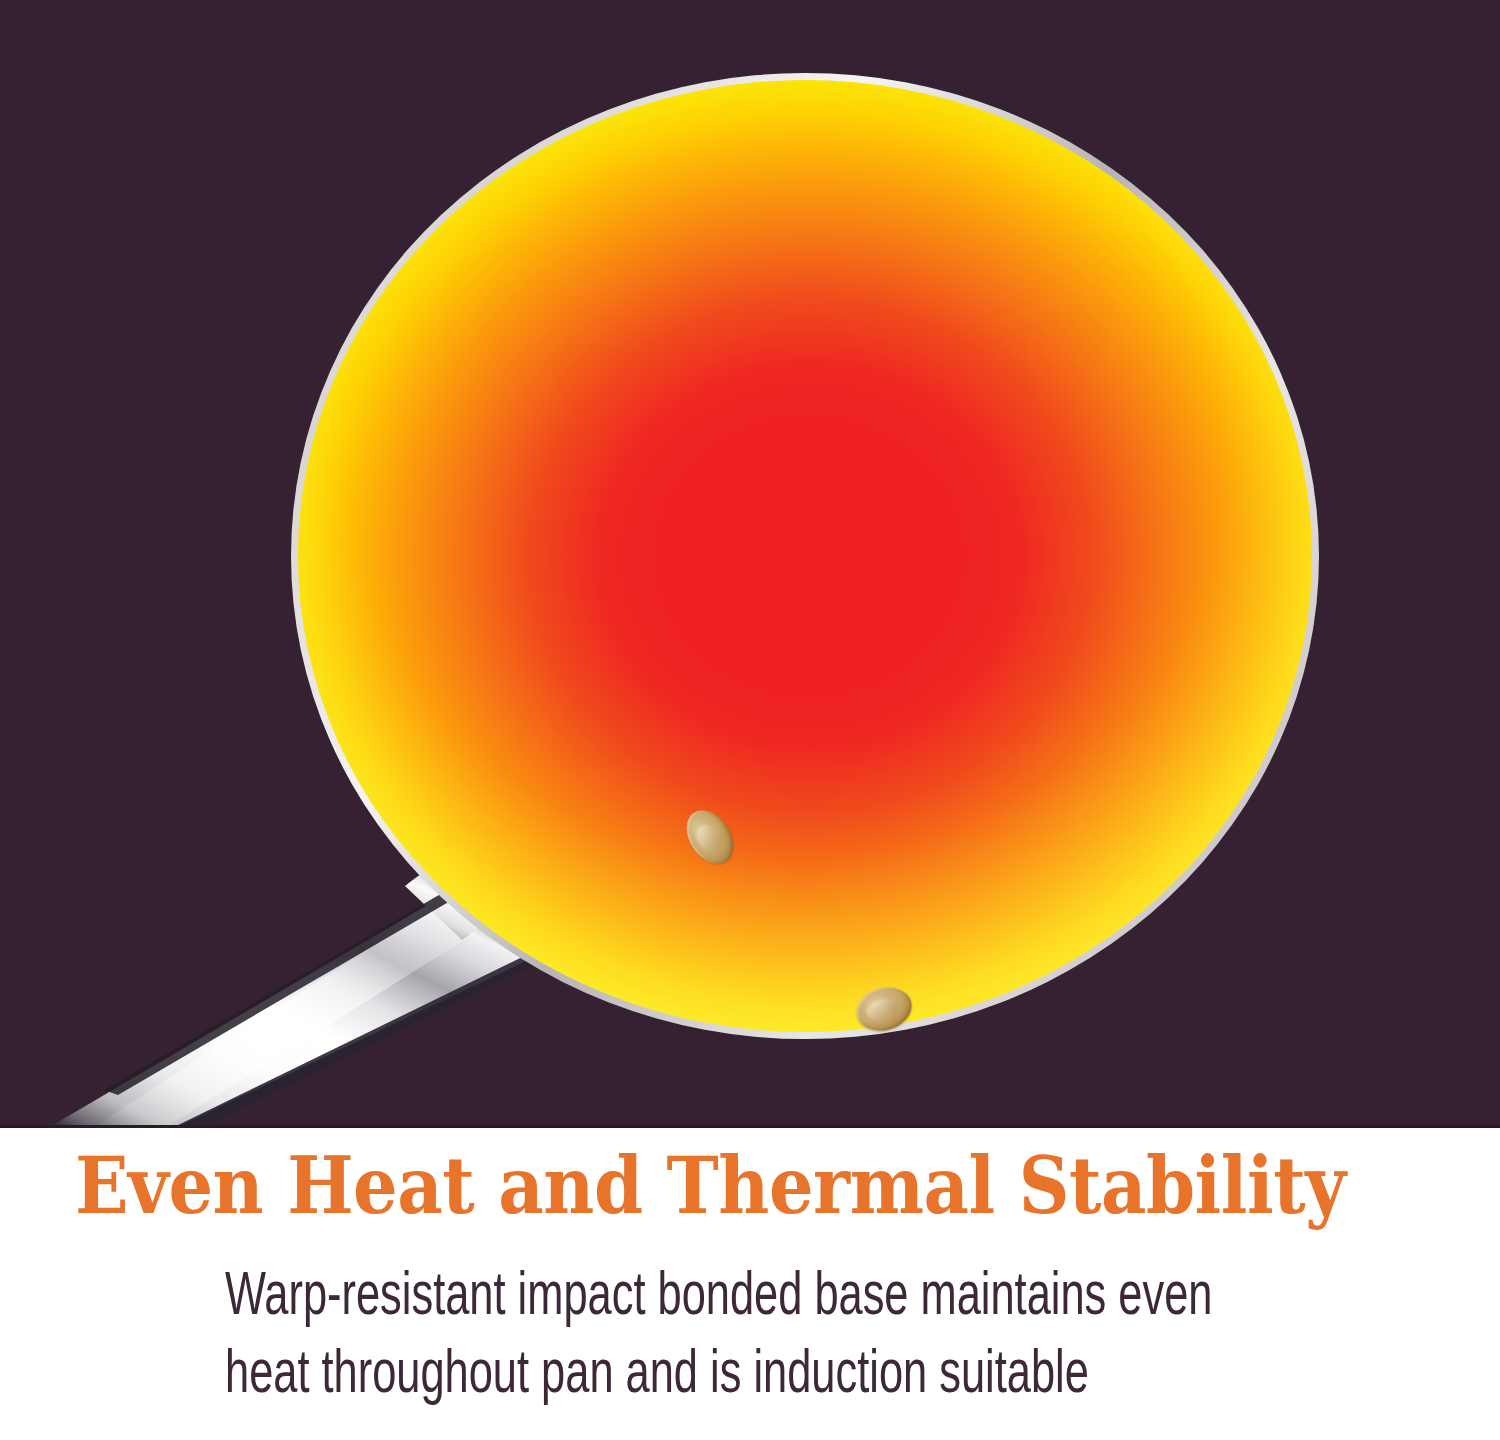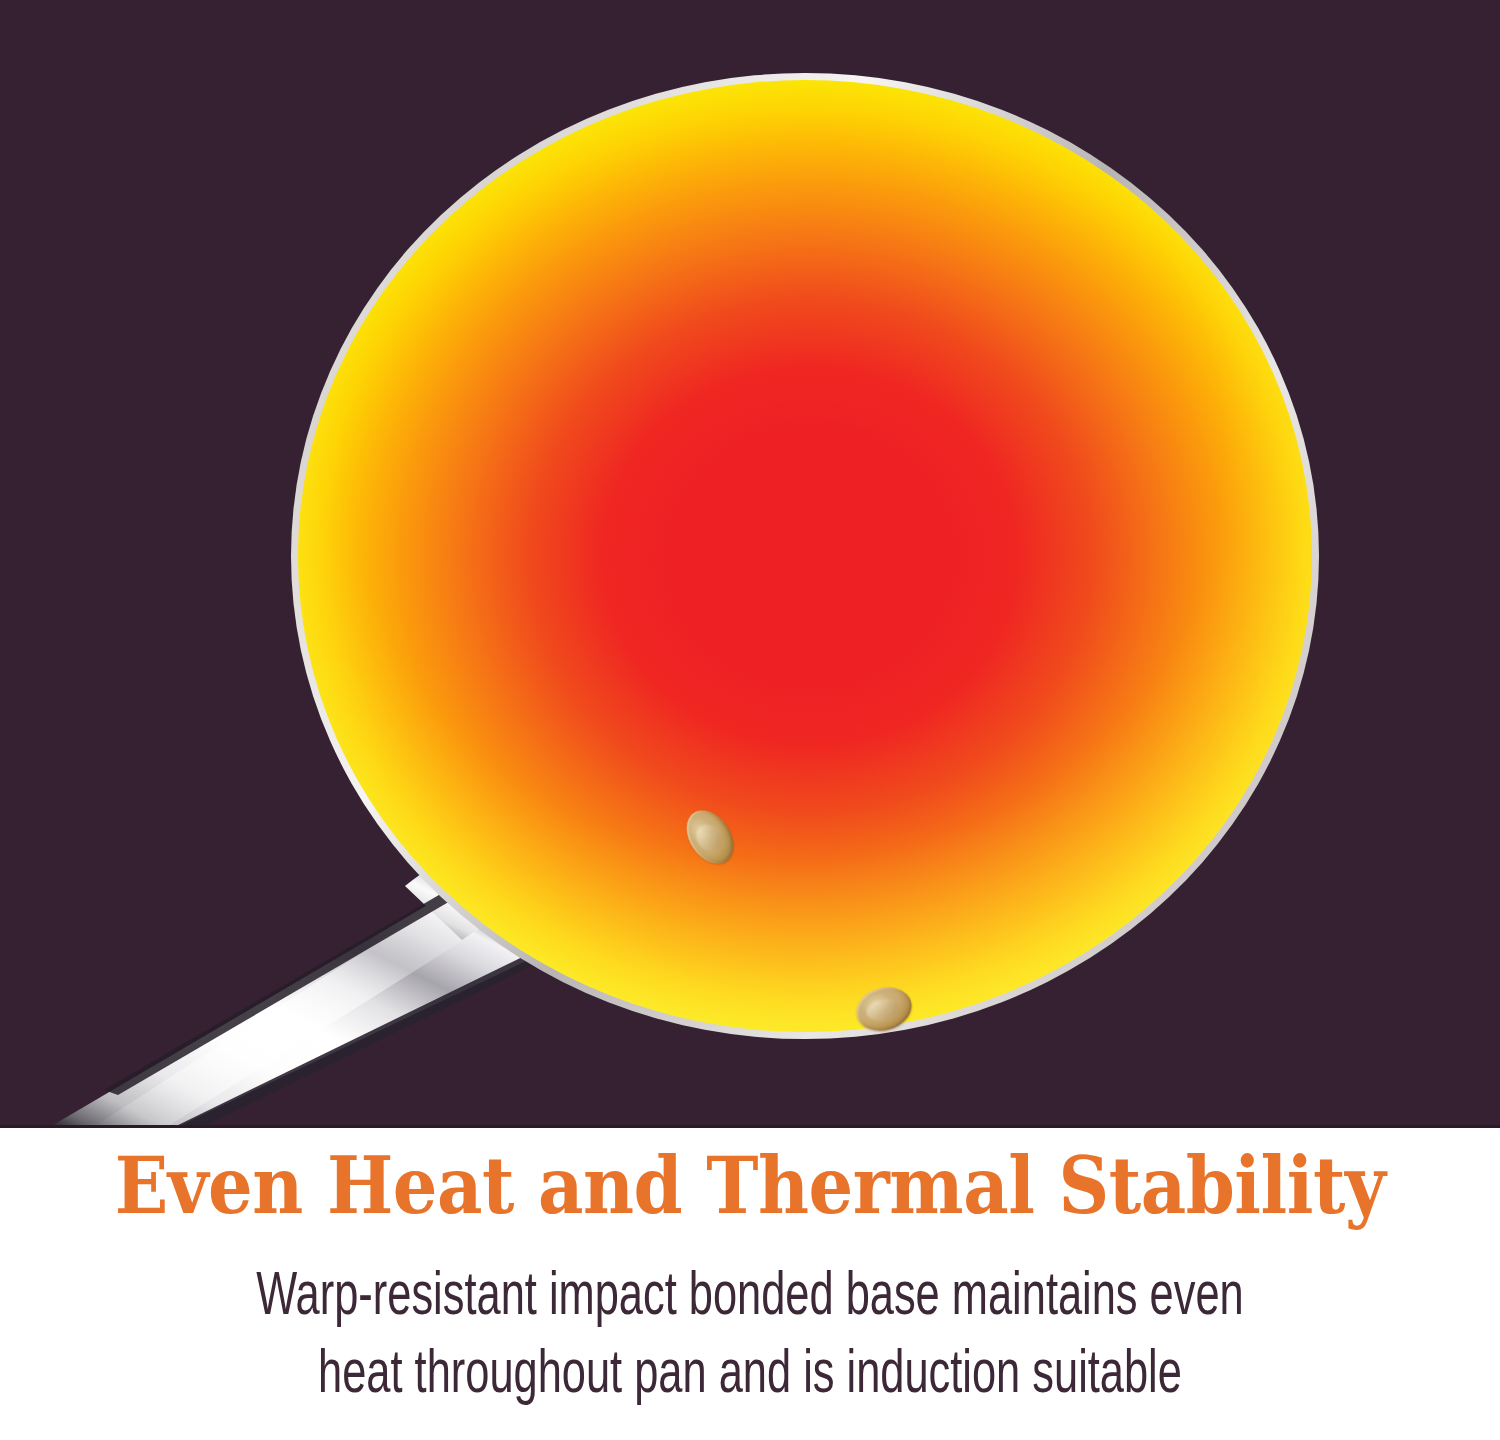--- a/index.html
+++ b/index.html
@@ -141,21 +141,20 @@
     width:56px; height:42px;
     transform:rotate(-16deg);
   }
 
   
   .caption {
     position:absolute;
     left:0; top:1128px;
     width:1428px; height:312px;
     background:#ffffff;
-    text-align:center;
   }
   .headline {
     position:absolute;
     left:0; top:10px;
     width:1500px;
     font-family:"DejaVu Serif", serif;
     font-weight:700;
     font-size:78px;
     line-height:96px;
     letter-spacing:-0.5px;

